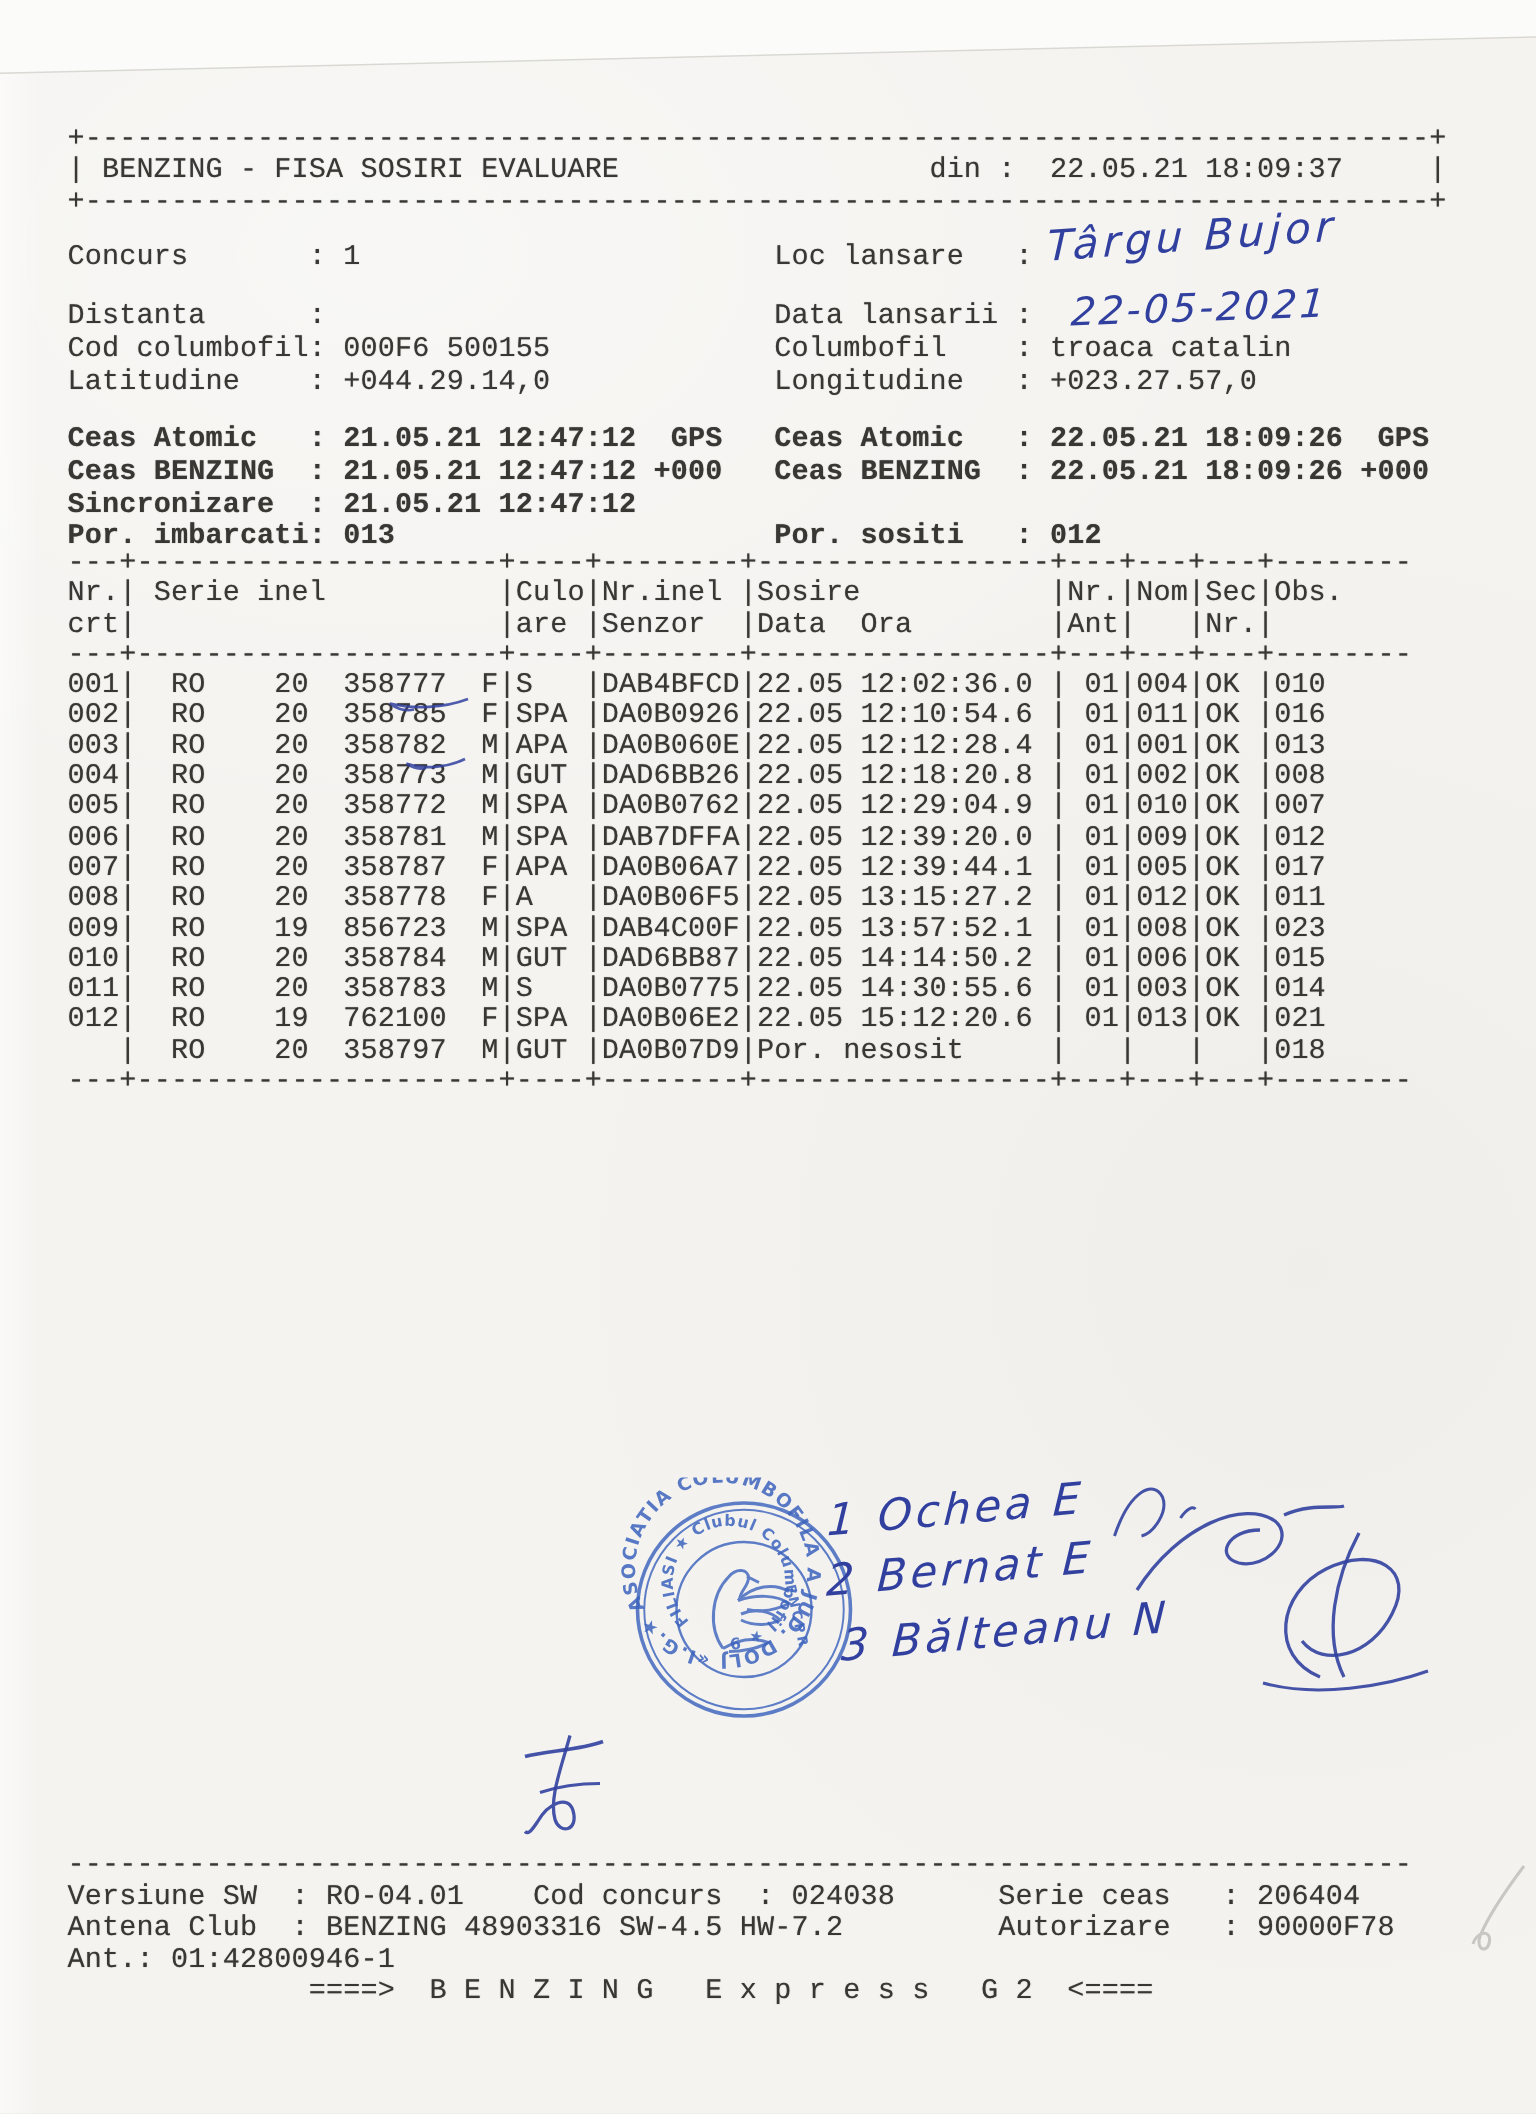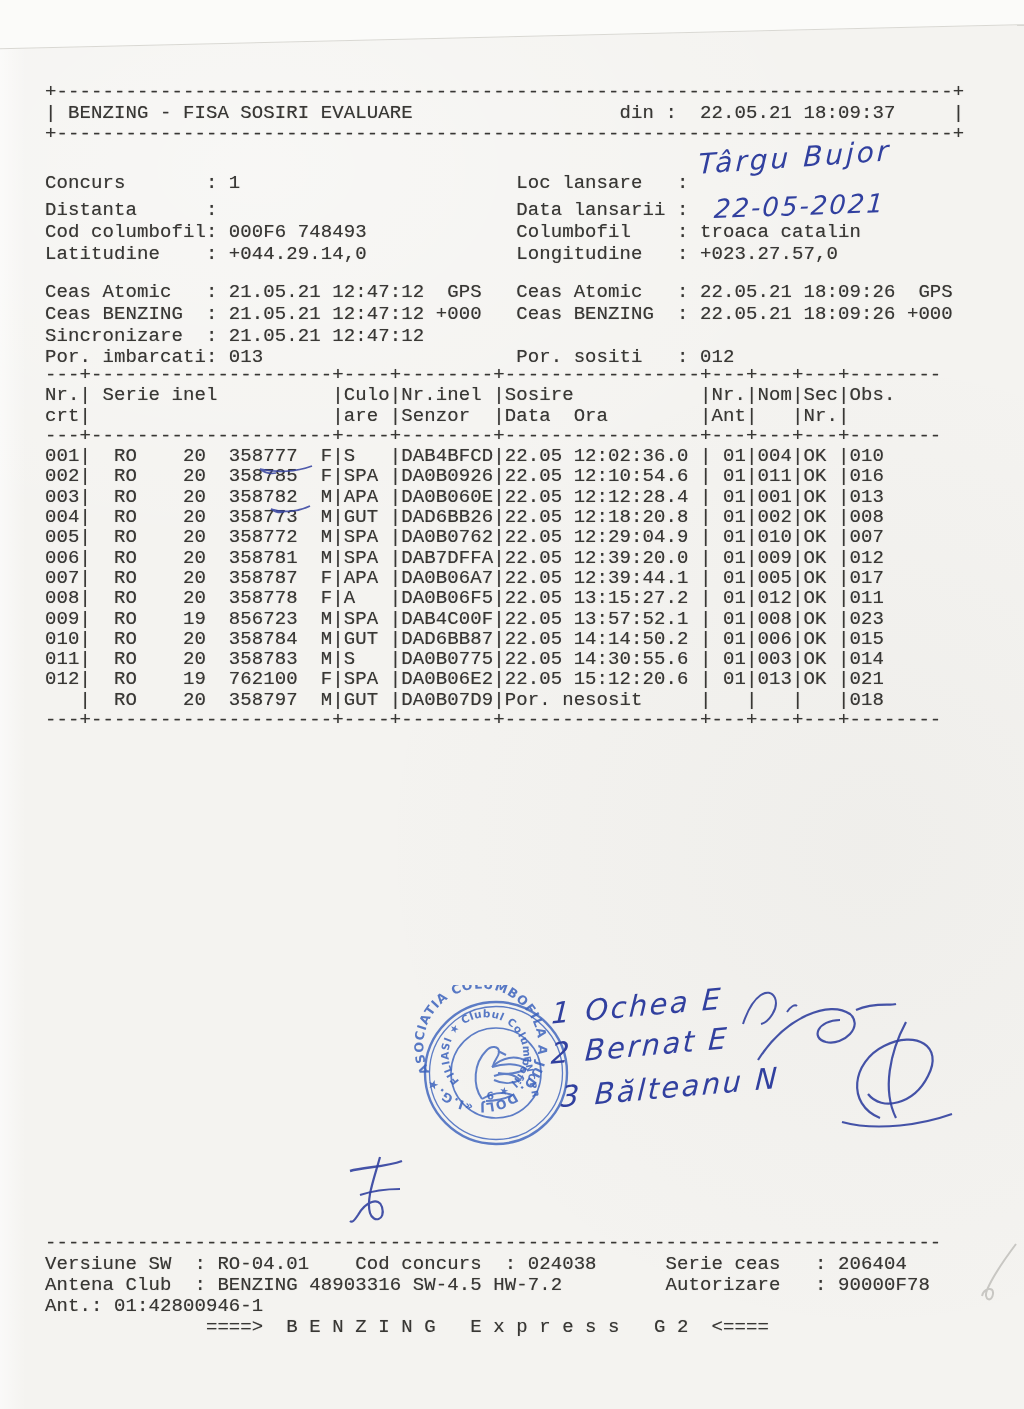--- a/index.html
+++ b/index.html
@@ -28,21 +28,21 @@
   pre.mono{
     position:absolute;margin:0;left:45px;
     font-family:"Liberation Mono","DejaVu Sans Mono",monospace;
     font-size:19px;
     letter-spacing:.09px;
     color:var(--text);
     text-shadow:0 0 .7px rgba(56,55,52,.55);
     white-space:pre;
   }
   .lh21{line-height:21px;}
-  .lh218{line-height:21.8px;}
+  .lh218{line-height:21.8px;font-weight:bold;}
   .lh22{line-height:22px;}
   .lh203{line-height:20.3px;}
   .ink{
     position:absolute;
     color:var(--ink);
     font-family:"DejaVu Sans",sans-serif;
     font-style:italic;
     white-space:nowrap;
   }
   .hw-loc{left:698px;top:141px;font-size:28px;letter-spacing:3px;transform:rotate(-4deg) skewX(-6deg);}
@@ -56,23 +56,23 @@
 </head>
 <body>
 
 <div class="page">
 
   <div class="top-edge"></div>
 
   <pre class="mono lh21" style="top:82px">+------------------------------------------------------------------------------+
 | BENZING - FISA SOSIRI EVALUARE                  din :  22.05.21 18:09:37     |
 +------------------------------------------------------------------------------+</pre>
-  <pre class="mono lh22" style="top:172px">Concurs       : 1                        Loc lansare   : </pre>
+  <pre class="mono lh22" style="top:160px">Concurs       : 1                        Loc lansare   : </pre>
   <pre class="mono lh22" style="top:199px">Distanta      :                          Data lansarii : 
-Cod columbofil: 000F6 748493             Columbofil    : troaca catalin
+Cod columbofil: 000F6 500155             Columbofil    : troaca catalin
 Latitudine    : +044.29.14,0             Longitudine   : +023.27.57,0</pre>
   <pre class="mono lh218" style="top:282px">Ceas Atomic   : 21.05.21 12:47:12  GPS   Ceas Atomic   : 22.05.21 18:09:26  GPS
 Ceas BENZING  : 21.05.21 12:47:12 +000   Ceas BENZING  : 22.05.21 18:09:26 +000
 Sincronizare  : 21.05.21 12:47:12
 Por. imbarcati: 013                      Por. sositi   : 012</pre>
   <pre class="mono lh203" style="top:365px">---+---------------------+----+--------+-----------------+---+---+---+--------
 Nr.| Serie inel          |Culo|Nr.inel |Sosire           |Nr.|Nom|Sec|Obs.    
 crt|                     |are |Senzor  |Data  Ora        |Ant|   |Nr.|        
 ---+---------------------+----+--------+-----------------+---+---+---+--------
 001|  RO    20  358777  F|S   |DAB4BFCD|22.05 12:02:36.0 | 01|004|OK |010     

